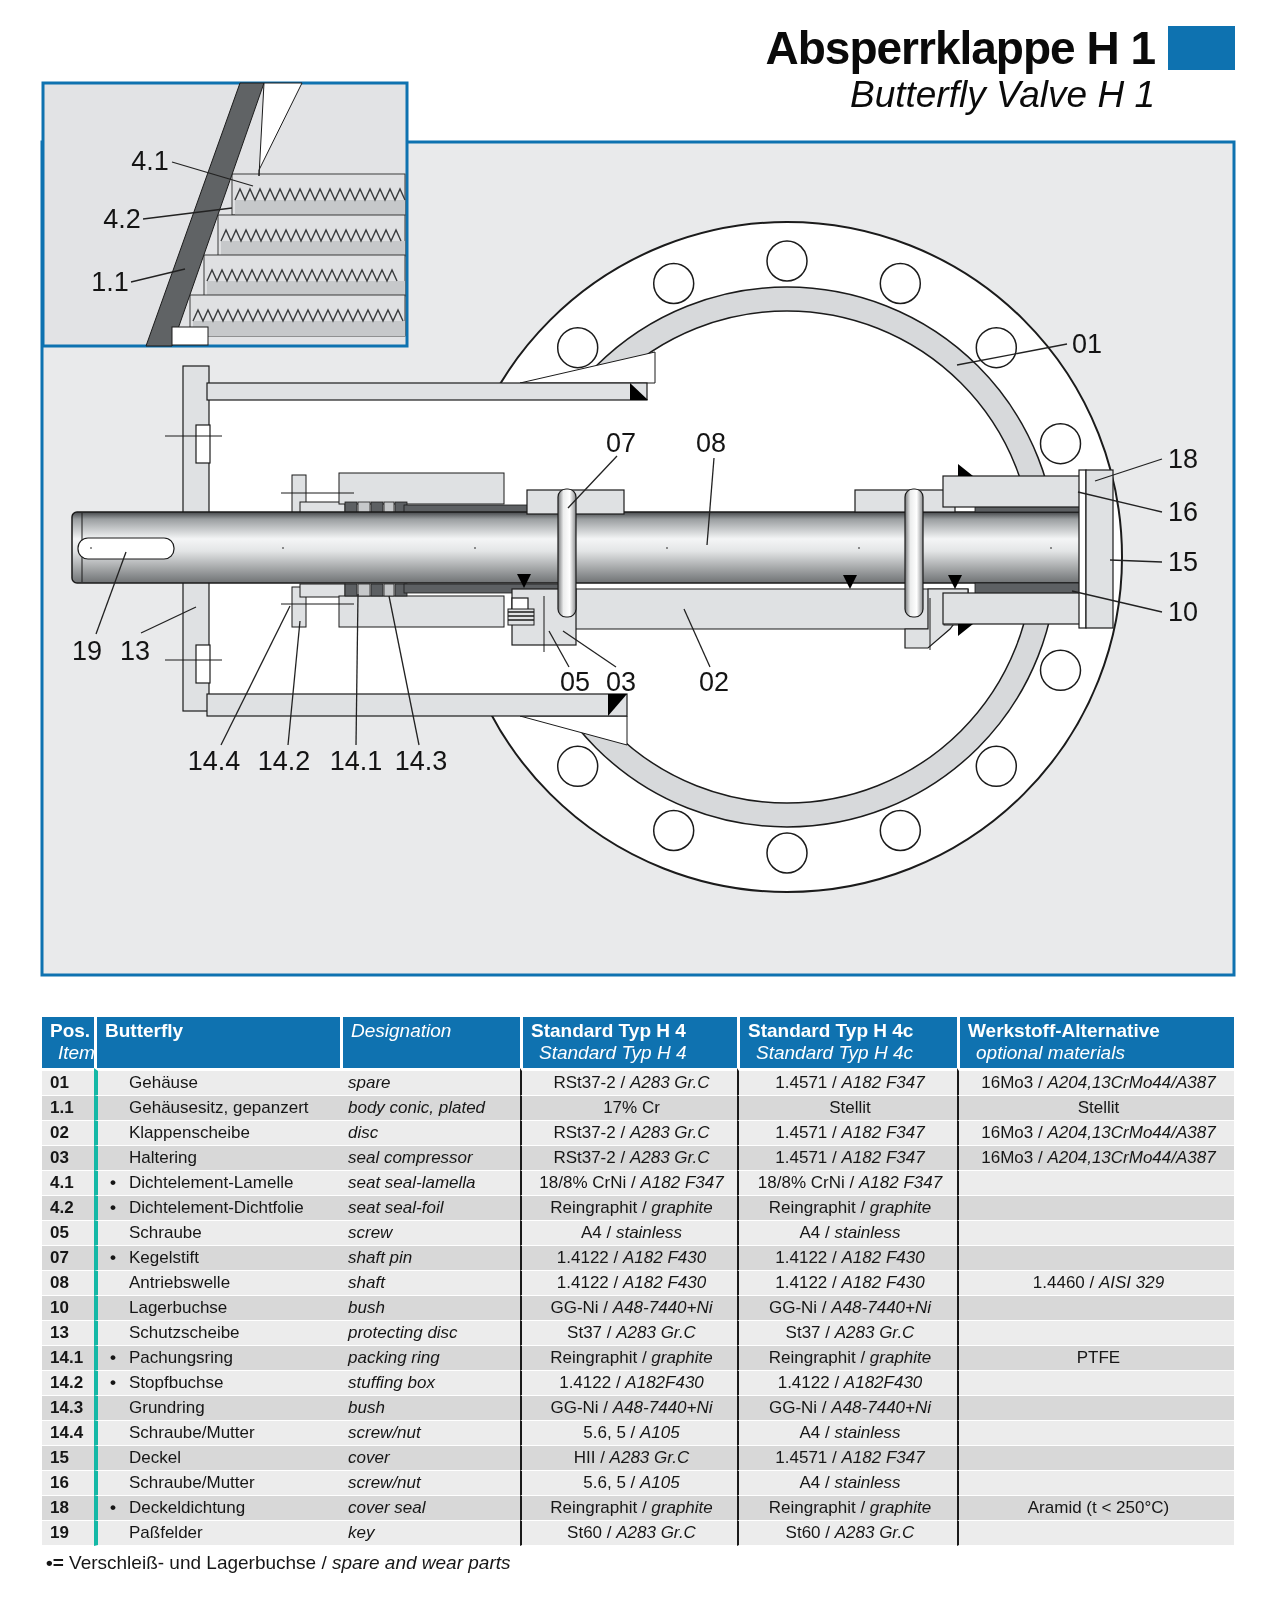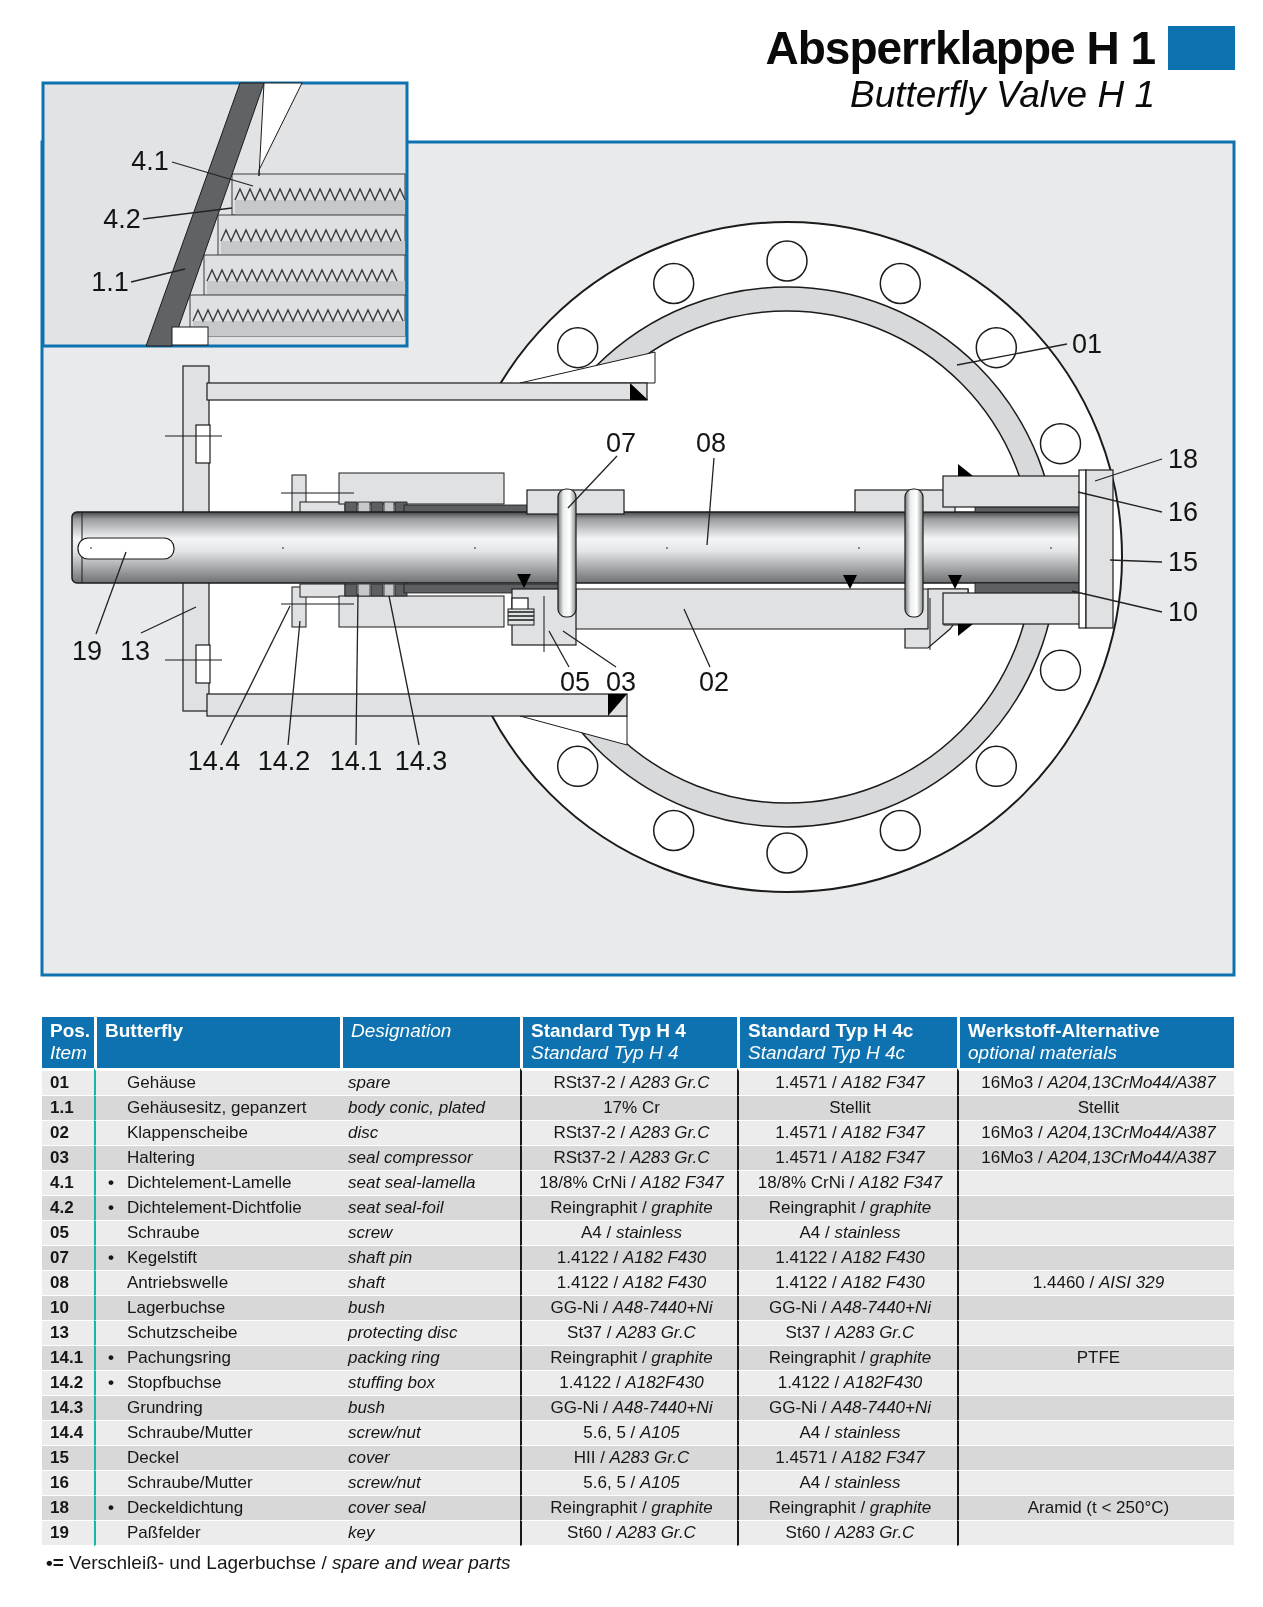--- a/index.html
+++ b/index.html
@@ -13,29 +13,29 @@
   
   svg.diagram{position:absolute;left:0;top:0;}
   
   .parts-table-wrap{position:absolute;left:42px;top:1017px;width:1073px;}
   table.parts{border-collapse:separate;border-spacing:0;table-layout:fixed;width:1192px;
               font-size:17px;}
   table.parts th{background:#0f72b0;color:#fff;text-align:left;vertical-align:top;
                  padding:3px 0 3px 8px;height:45px;font-weight:normal;}
   table.parts th .l1{font-weight:bold;font-size:19px;line-height:22px;}
   table.parts th .l1.it{font-weight:normal;font-style:italic;}
-  table.parts th .l2{font-style:italic;font-size:19px;line-height:22px;}
+  table.parts th .l2{font-style:italic;font-size:19px;line-height:22px;margin-left:8px;}
   table.parts th+th{border-left:3px solid #fff;}
   table.parts td{height:24px;border-bottom:1px solid #fff;padding:0 4px 0 8px;
                  white-space:nowrap;overflow:hidden;line-height:24px;}
   table.parts tbody tr:nth-child(odd)  td{background:#ececec;}
   table.parts tbody tr:nth-child(even) td{background:#d8d8d8;}
   table.parts tbody tr:first-child td{border-top:3px solid #fff;}
   td.c-pos{font-weight:bold;}
-  td.c-ben{border-left:2px solid #14b8a6;padding-left:4px;}
+  td.c-ben{border-left:4px solid #14b8a6;padding-left:4px;}
   td.c-des{font-style:italic;}
   td.c-h4,td.c-h4c,td.c-alt{border-left:2px solid #1a1a1a;text-align:center;}
   .bullet{display:inline-block;width:19px;text-align:left;padding-left:4px;font-weight:bold;}
   .footnote{position:absolute;left:46px;top:1552px;font-size:19px;}
   .footnote i{font-style:italic;}
 </style>
 </head>
 <body>
 
 <div class="page">

